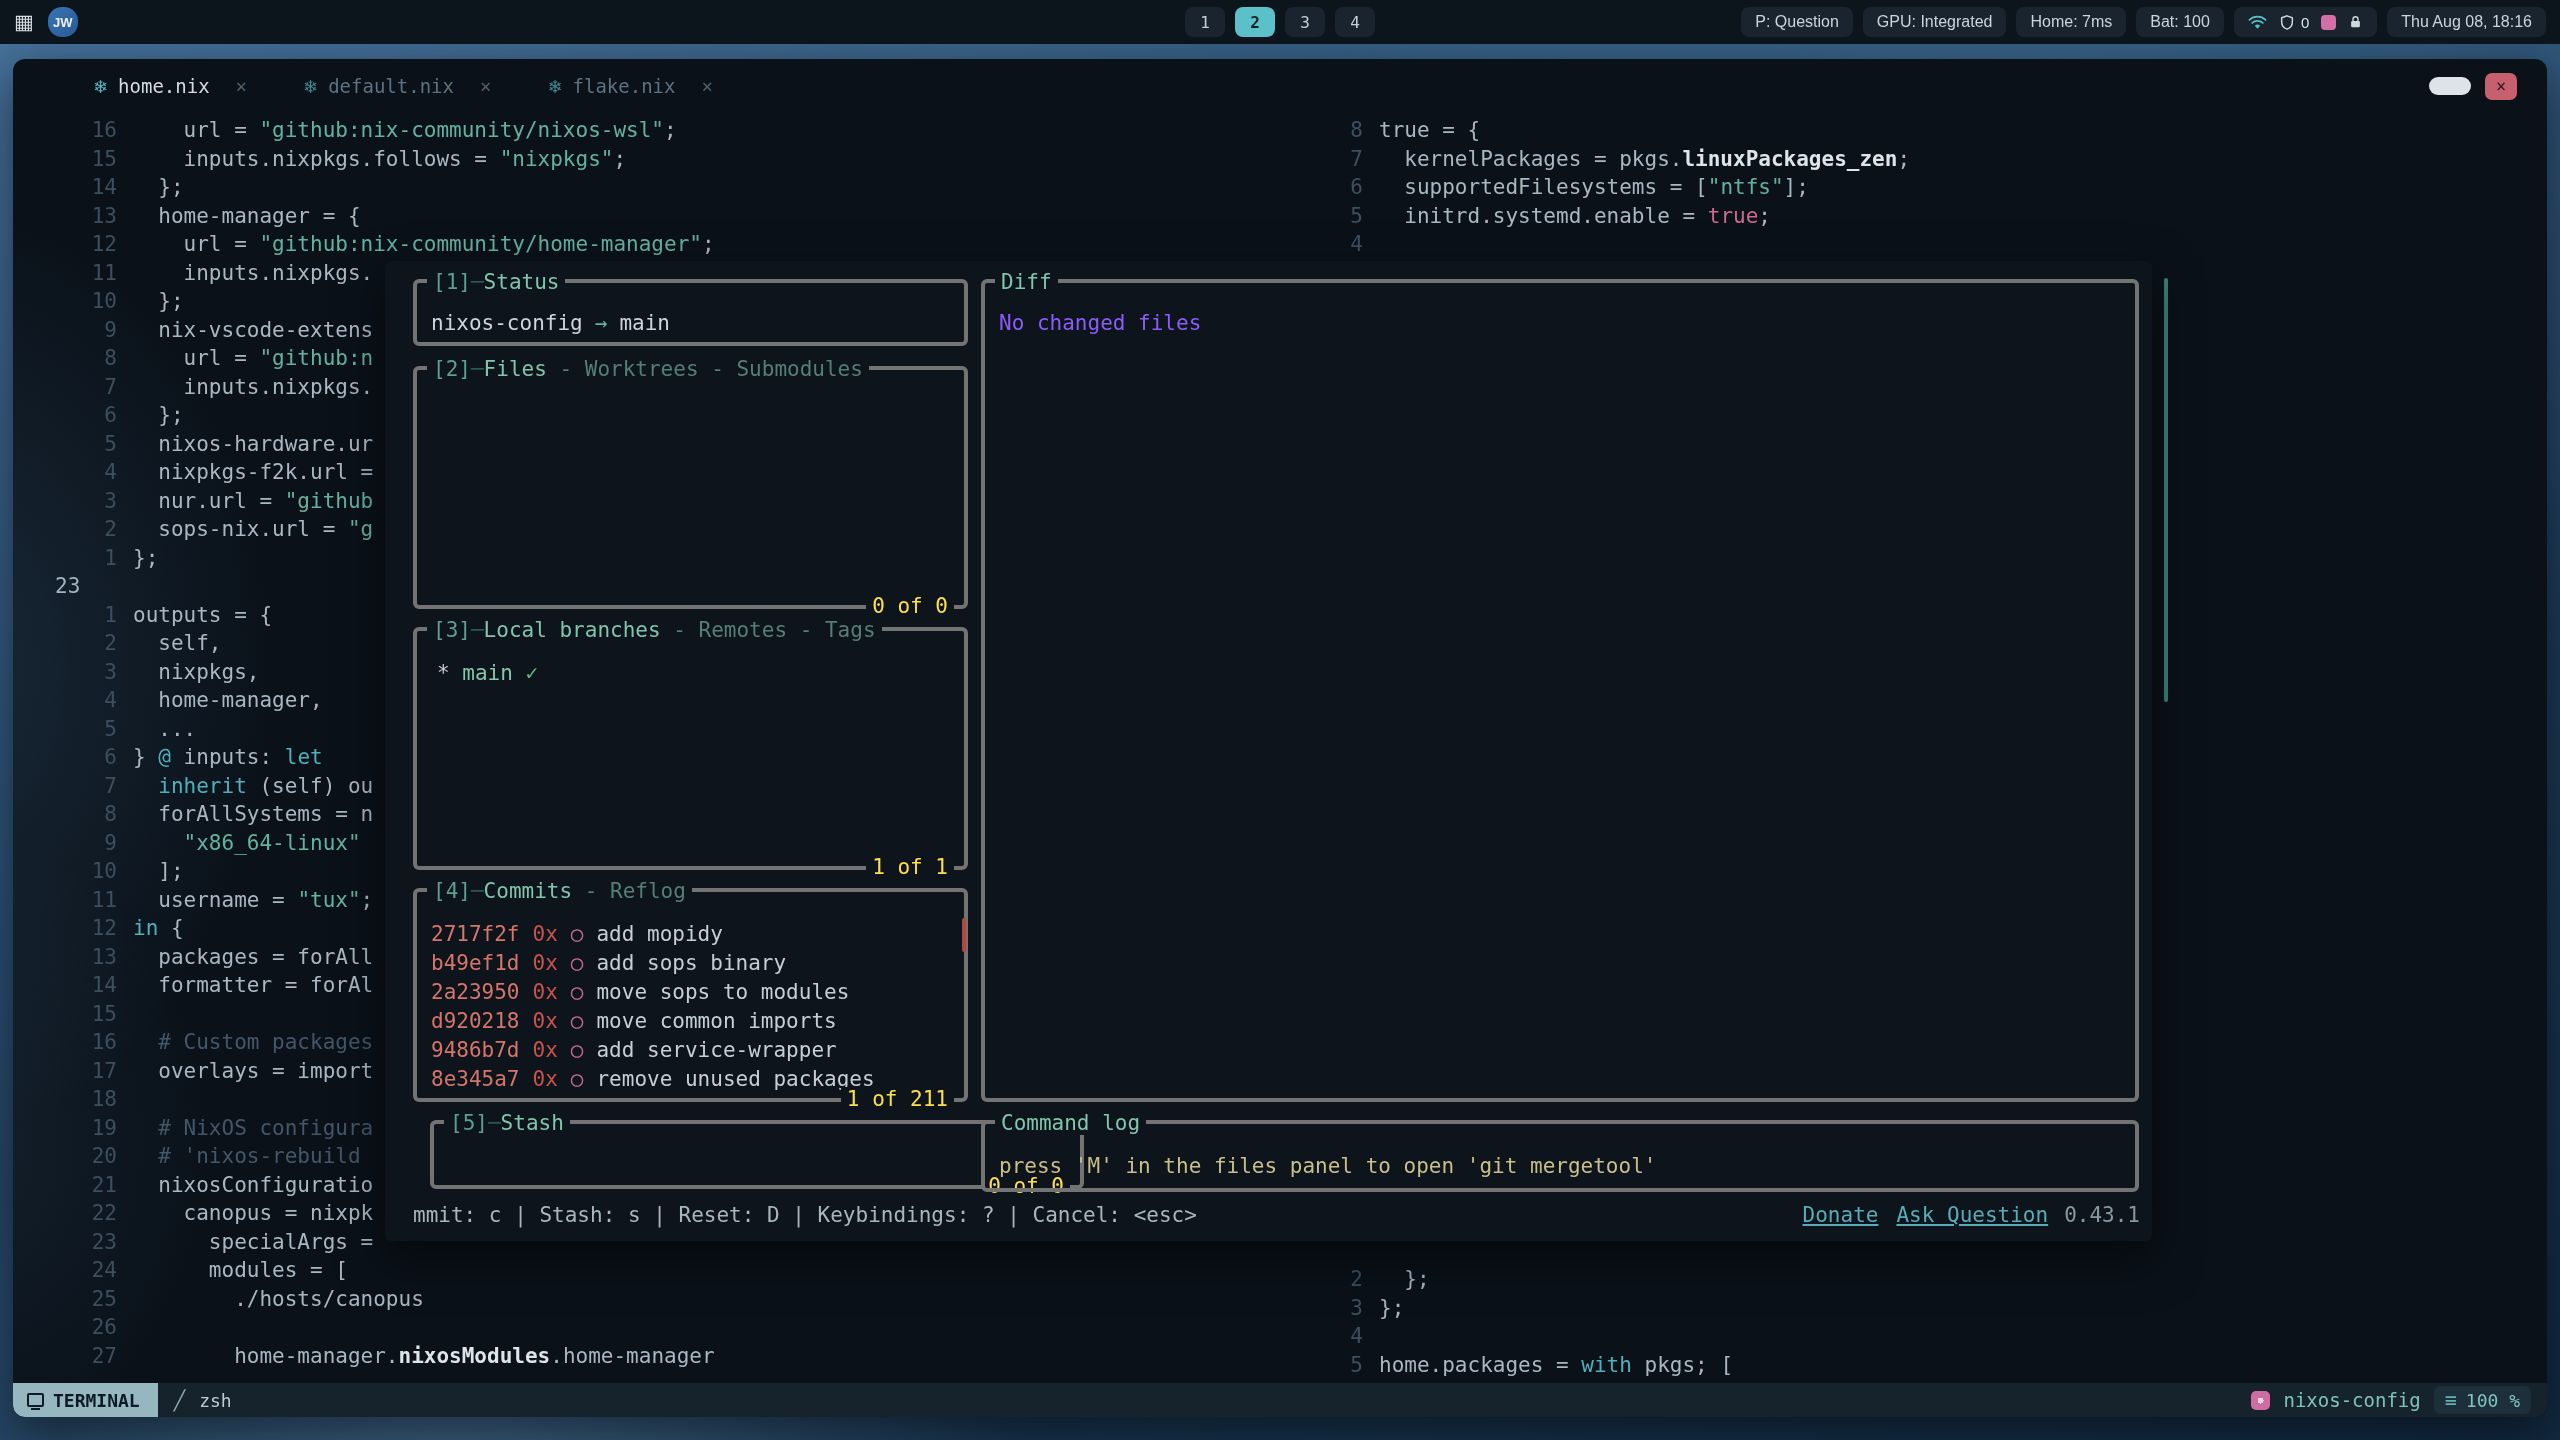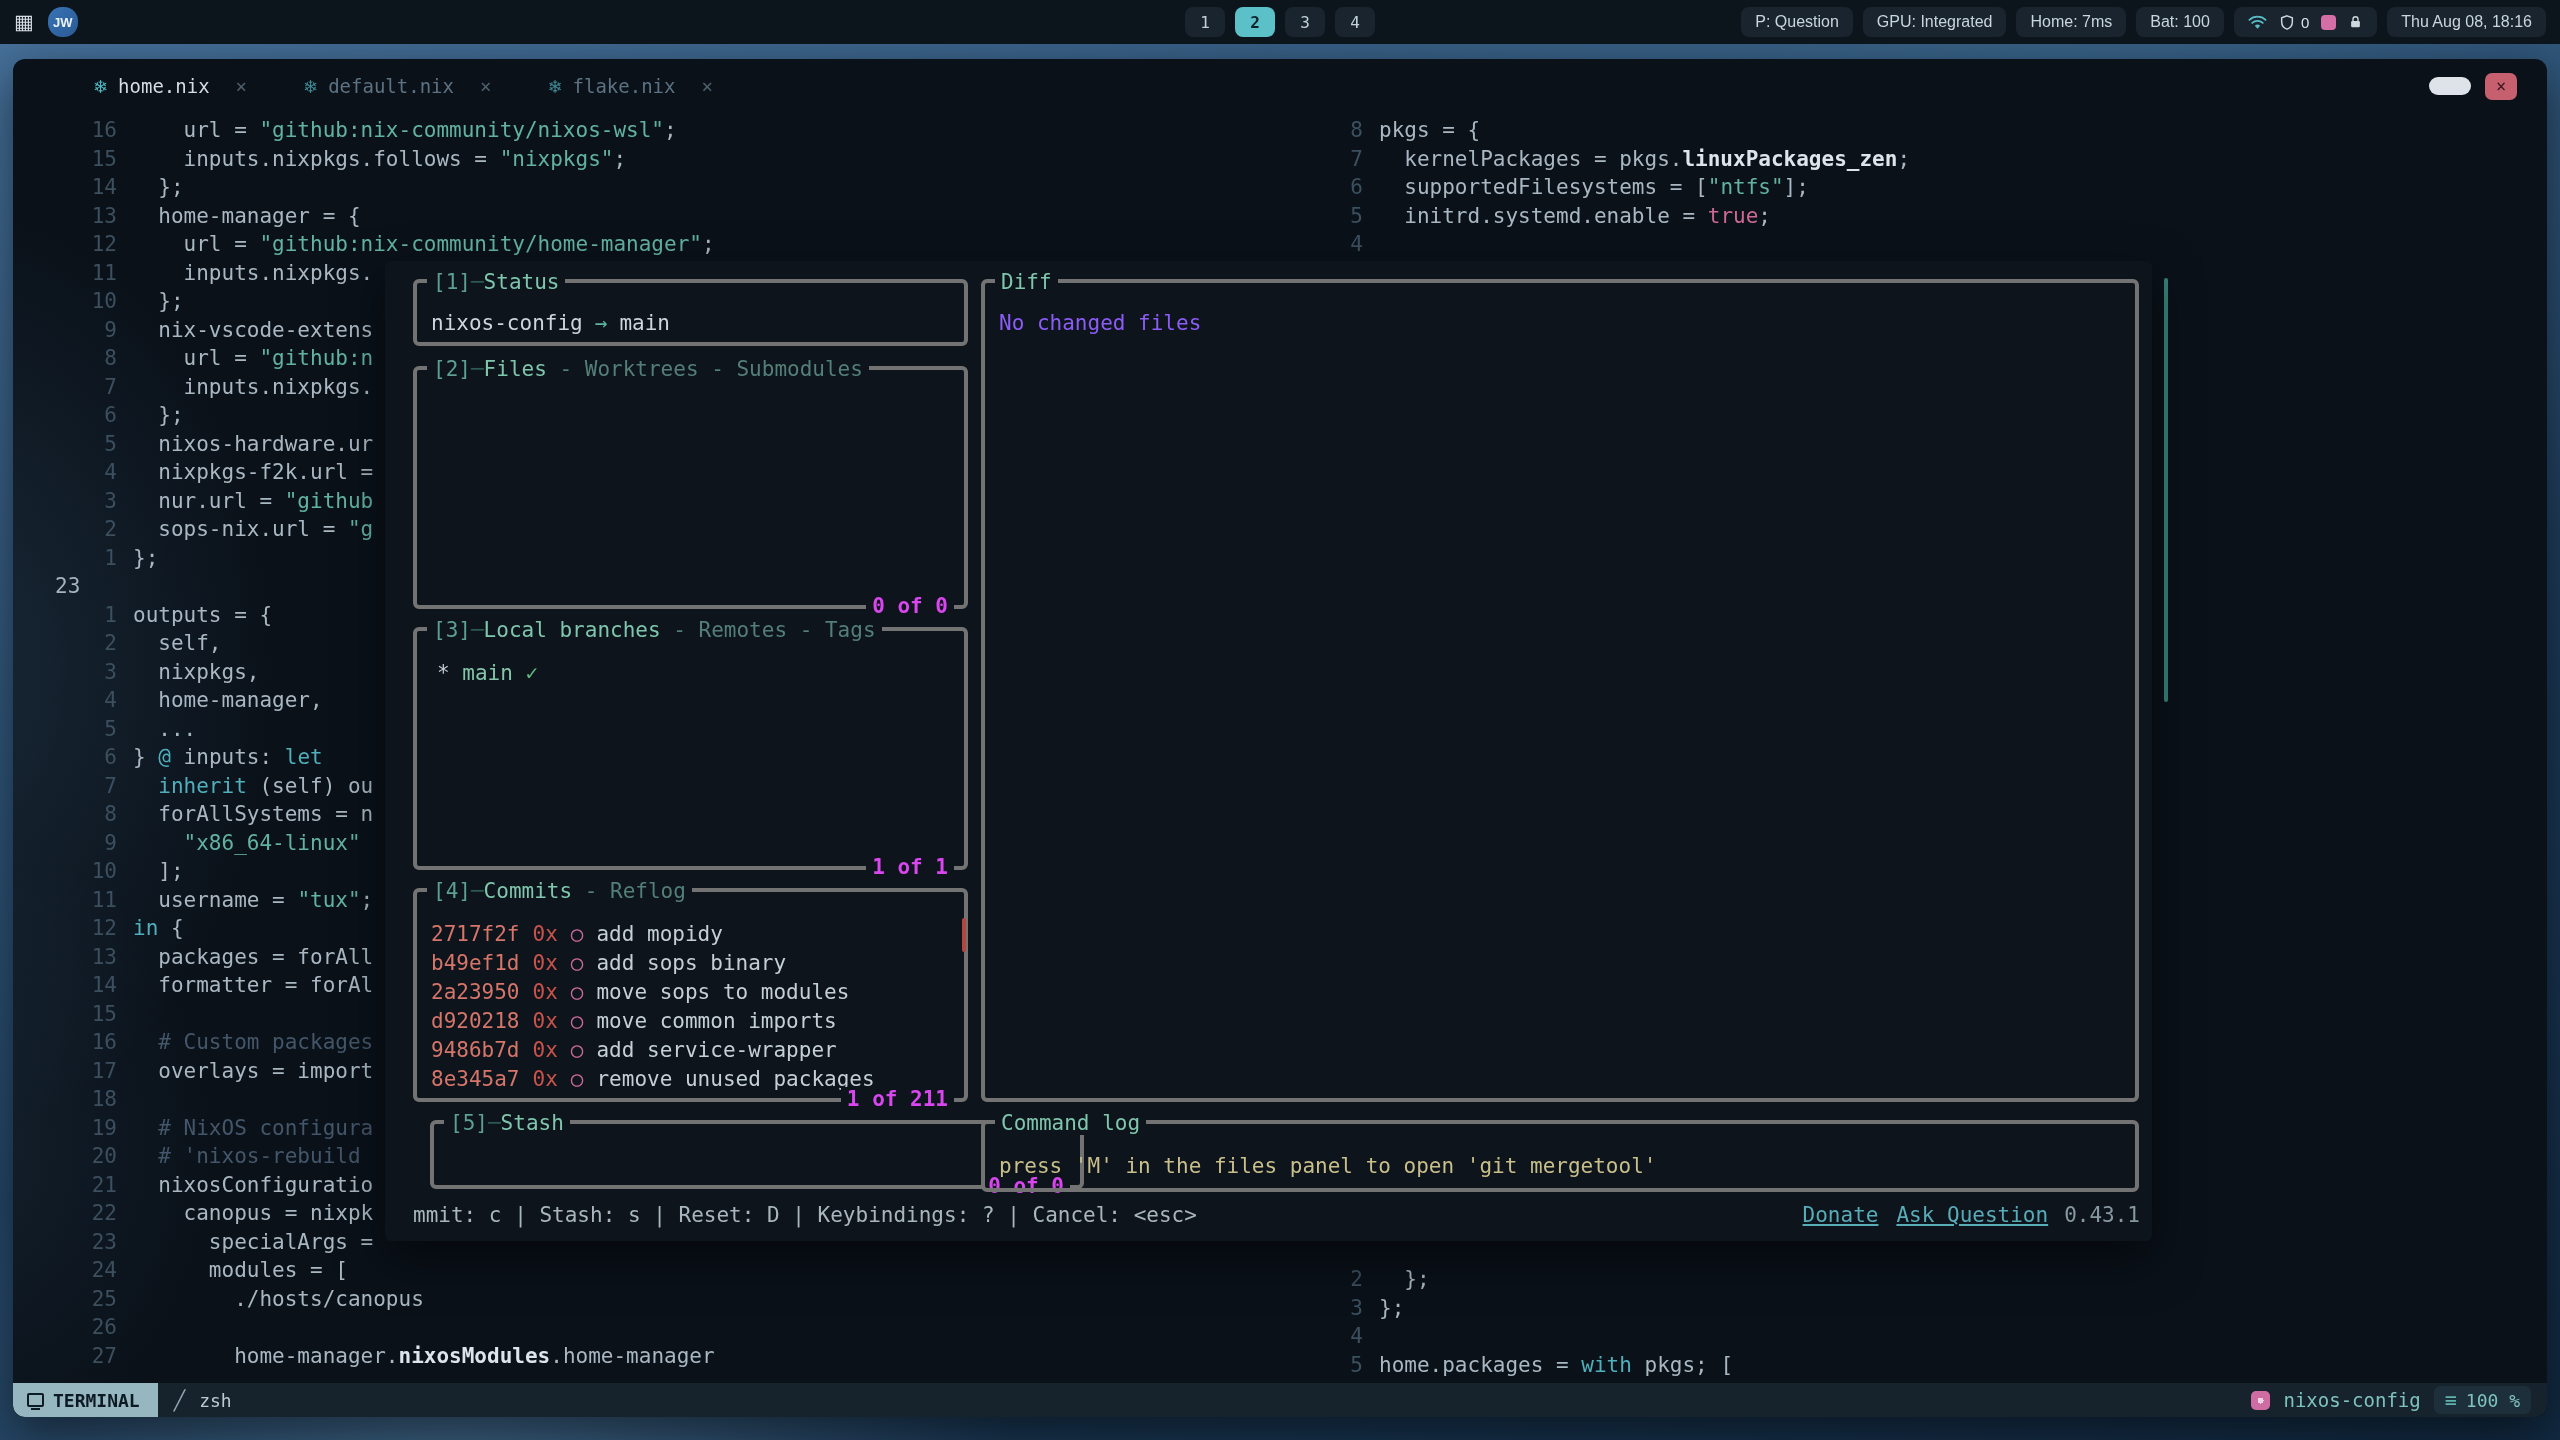--- a/index.html
+++ b/index.html
@@ -68,21 +68,21 @@
   .lg-panel{position:absolute;border:4px solid #737373;border-radius:6px;box-sizing:border-box;}
   #p-status{left:28px;top:18px;width:555px;height:67px;}
   #p-files{left:28px;top:105px;width:555px;height:243px;}
   #p-branches{left:28px;top:366px;width:555px;height:243px;}
   #p-commits{left:28px;top:627px;width:555px;height:214px;}
   #p-stash{left:45px;top:859px;width:654px;height:69px;}
   #p-diff{left:596px;top:18px;width:1158px;height:823px;}
   #p-cmdlog{left:596px;top:859px;width:1158px;height:72px;}
   .lg-title{position:absolute;top:-13px;left:10px;background:#0d141b;padding:0 6px;white-space:pre;}
   .tnum{color:#5d9f93;} .tdash{color:#2c5a52;} .tmain{color:#7fc6ad;} .textra{color:#537f77;}
-  .lg-count{position:absolute;bottom:-13px;right:10px;background:#0d141b;padding:0 6px;color:#d946ef;font-weight:bold;}
+  .lg-count{position:absolute;bottom:-13px;right:10px;background:#0d141b;padding:0 6px;color:#fde047;}
   .lg-body{padding:28px 14px 8px;}
   #p-cmdlog .lg-body{padding-top:30px;color:#c9bf8b;white-space:pre;}
   #p-diff .lg-body{color:#8b5cf6;}
   .lg-row{height:29px;line-height:29px;white-space:pre;color:#c4cfd6;}
   .b-star{color:#c4cfd6;} .b-name{color:#84c6a8;} .b-check{color:#63b87f;}
   .st-repo{color:#ccd6dc;} .st-arrow{color:#5fb3a1;margin:0 12px;} .st-branch{color:#ccd6dc;}
   .c-hash{color:#d6756a;margin-right:13px;} .c-auth{color:#c9524a;margin-right:13px;}
   .c-node{color:#c9699c;margin-right:13px;} .c-msg{color:#c4cfd6;}
   .red-scroll{position:absolute;right:-2px;top:26px;width:4px;height:34px;background:#b5463e;border-radius:2px;}
   .lg-hints{position:absolute;left:28px;right:12px;top:942px;display:flex;justify-content:space-between;
@@ -214,21 +214,21 @@
       <div class="cl"><span class="g">20</span><span class="ct"><span class="seg-com">  # 'nixos-rebuild</span></span></div>
       <div class="cl"><span class="g">21</span><span class="ct"><span class="seg-pln">  nixosConfiguratio</span></span></div>
       <div class="cl"><span class="g">22</span><span class="ct"><span class="seg-pln">    canopus = nixpk</span></span></div>
       <div class="cl"><span class="g">23</span><span class="ct"><span class="seg-pln">      specialArgs =</span></span></div>
       <div class="cl"><span class="g">24</span><span class="ct"><span class="seg-pln">      modules = [</span></span></div>
       <div class="cl"><span class="g">25</span><span class="ct"><span class="seg-pln">        ./hosts/canopus</span></span></div>
       <div class="cl"><span class="g">26</span><span class="ct"></span></div>
       <div class="cl"><span class="g">27</span><span class="ct"><span class="seg-pln">        home-manager.</span><span class="seg-wh">nixosModules</span><span class="seg-pln">.home-manager</span></span></div>
     </div>
   <div class="pane" id="rpt">
-      <div class="cl"><span class="g">8</span><span class="ct"><span class="seg-pln">pkgs = {</span></span></div>
+      <div class="cl"><span class="g">8</span><span class="ct"><span class="seg-pln">true = {</span></span></div>
       <div class="cl"><span class="g">7</span><span class="ct"><span class="seg-pln">  kernelPackages = pkgs.</span><span class="seg-wh">linuxPackages_zen</span><span class="seg-pln">;</span></span></div>
       <div class="cl"><span class="g">6</span><span class="ct"><span class="seg-pln">  supportedFilesystems = [</span><span class="seg-str">"ntfs"</span><span class="seg-pln">];</span></span></div>
       <div class="cl"><span class="g">5</span><span class="ct"><span class="seg-pln">  initrd.systemd.enable = </span><span class="seg-bool">true</span><span class="seg-pln">;</span></span></div>
       <div class="cl"><span class="g">4</span><span class="ct"></span></div>
     </div>
   <div class="pane" id="rpb">
       <div class="cl"><span class="g">2</span><span class="ct"><span class="seg-pln">  };</span></span></div>
       <div class="cl"><span class="g">3</span><span class="ct"><span class="seg-pln">};</span></span></div>
       <div class="cl"><span class="g">4</span><span class="ct"></span></div>
       <div class="cl"><span class="g">5</span><span class="ct"><span class="seg-pln">home.packages = </span><span class="seg-kw">with</span><span class="seg-pln"> pkgs; [</span></span></div>

